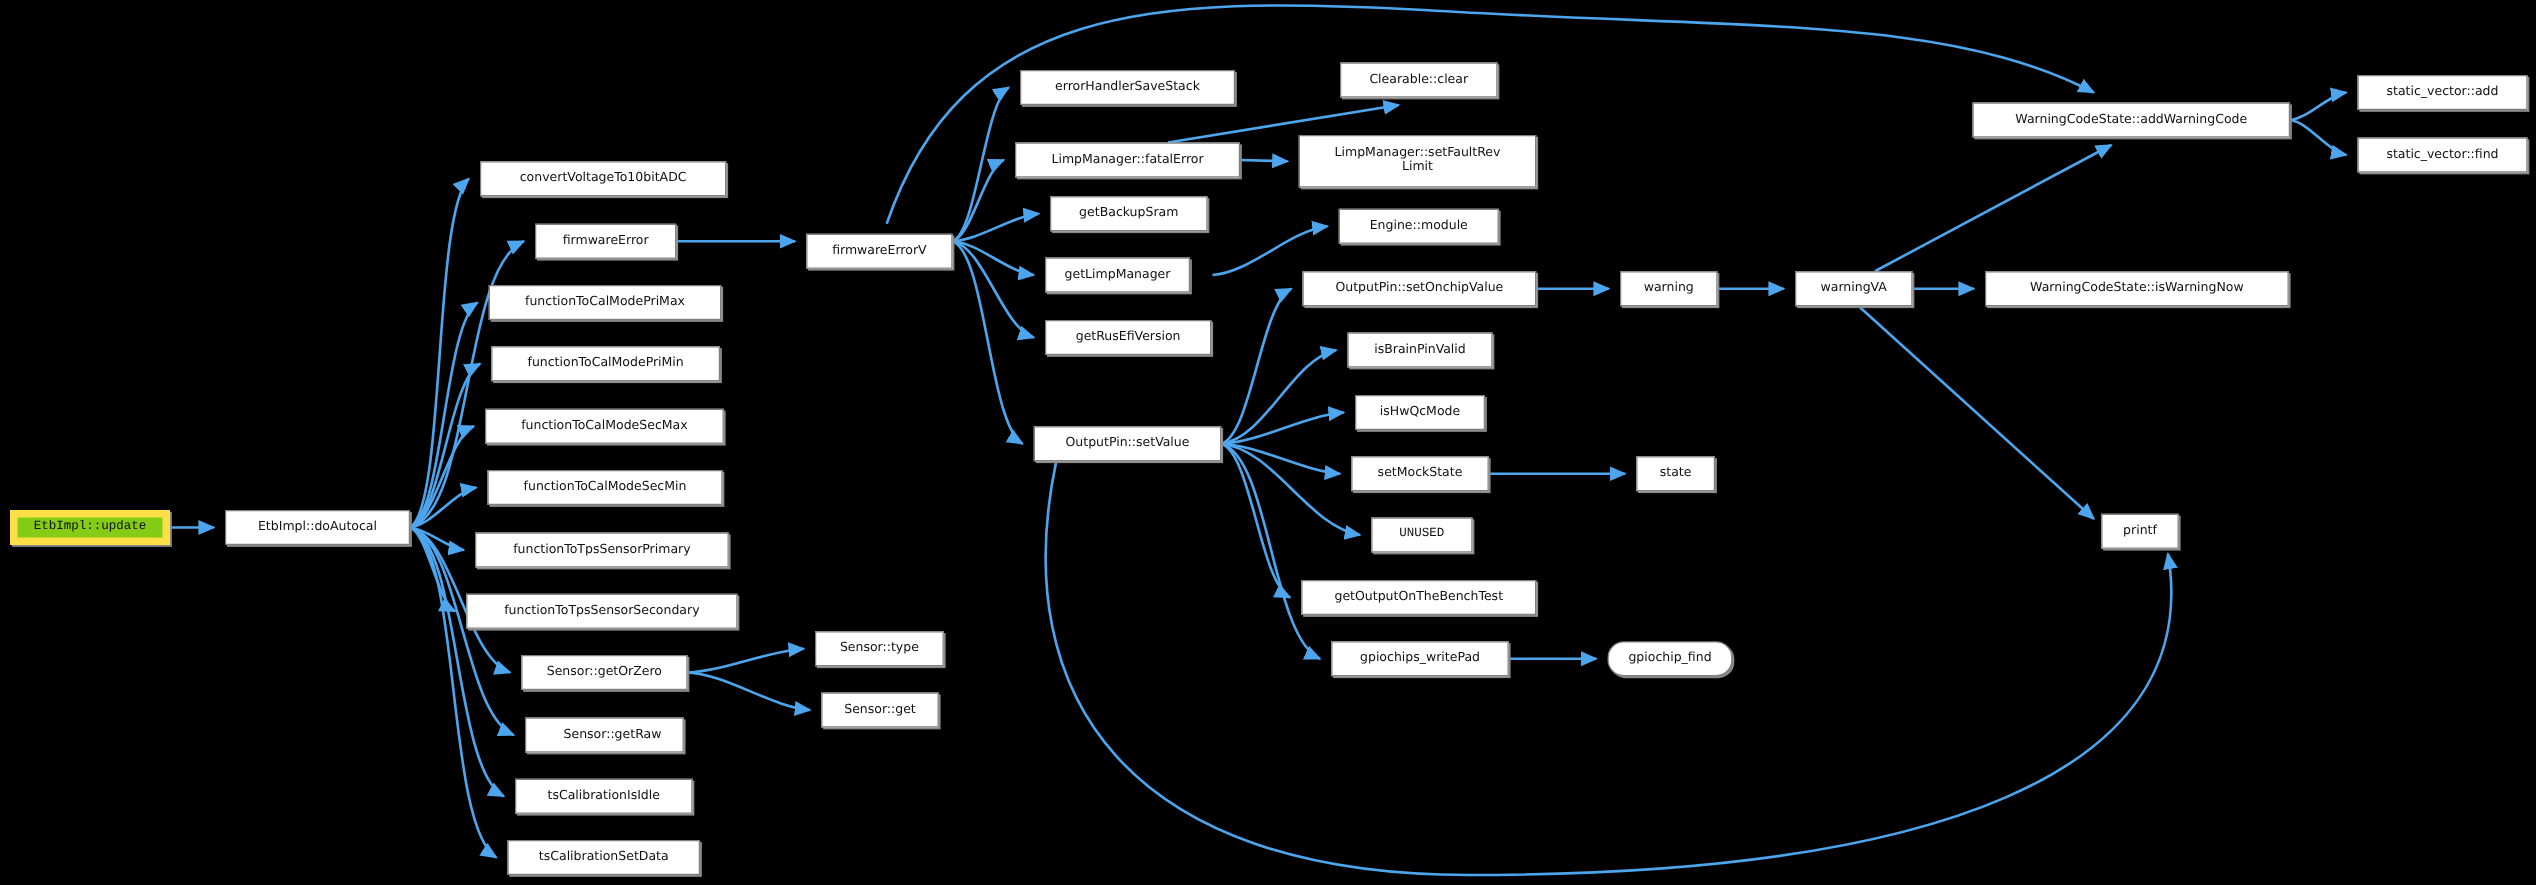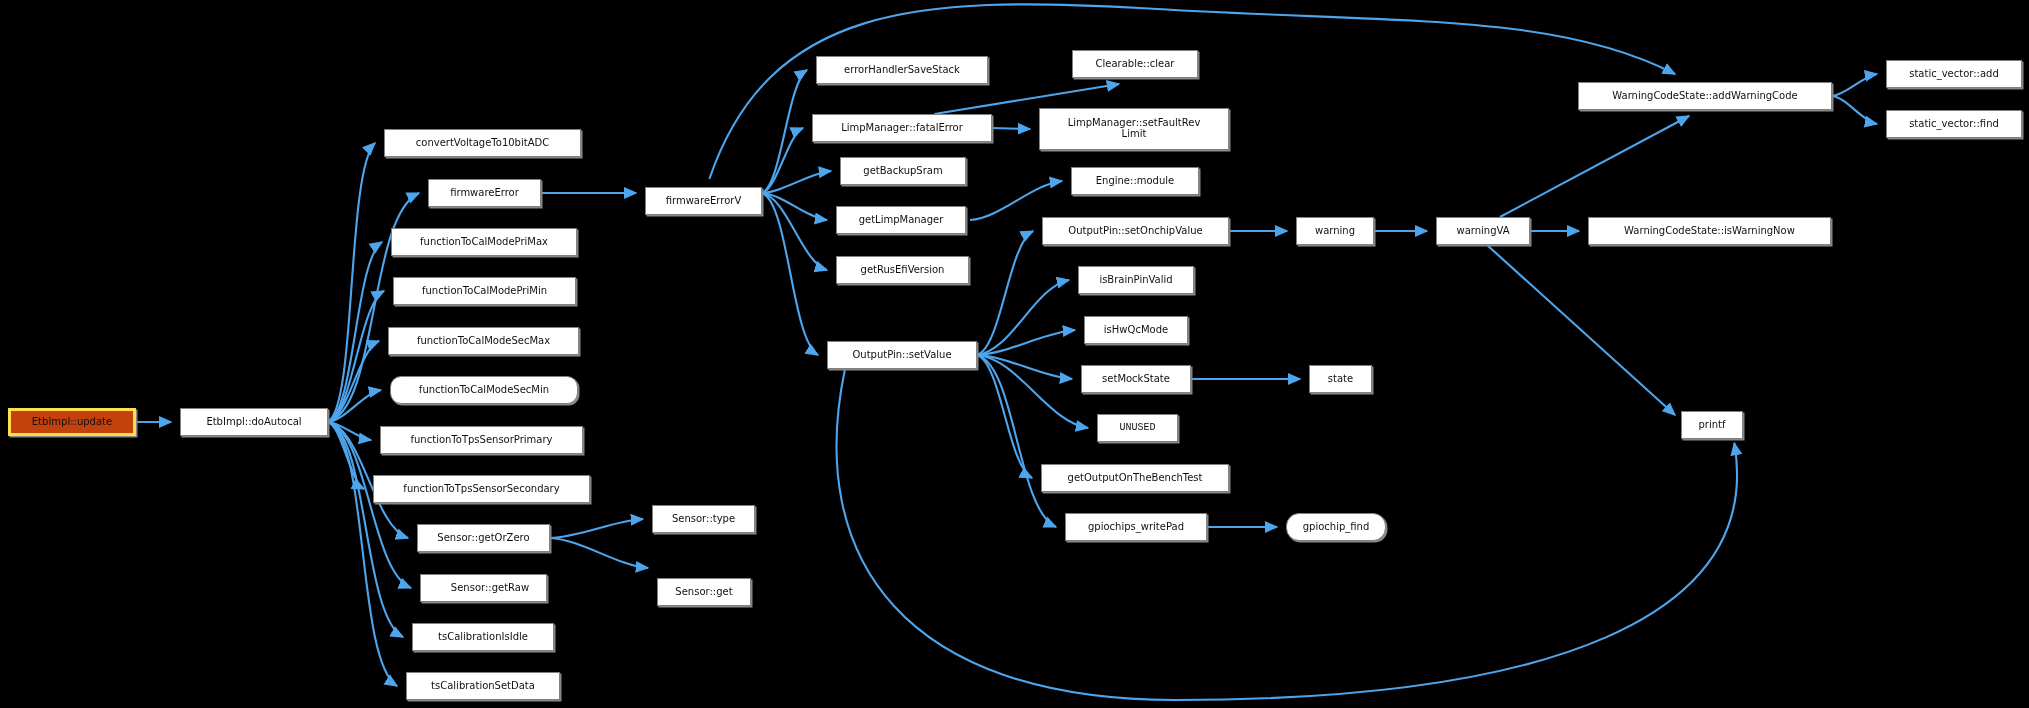--- a/index.html
+++ b/index.html
@@ -2,21 +2,21 @@
 <html><head>
 <meta charset="utf-8">
 <style>
   html,body{margin:0;padding:0;background:#000;}
   #stage{position:relative;width:2029px;height:708px;background:#000;overflow:hidden;
          font-family:"DejaVu Sans","Liberation Sans",sans-serif;}
   svg#edges{position:absolute;left:0;top:0;width:2029px;height:708px;}
   .node{position:absolute;box-sizing:border-box;background:#ffffff;border:1px solid #808080;
         box-shadow:1.5px 1.5px 0 0 #888;display:flex;align-items:center;justify-content:center;
         color:#101010;font-size:10px;line-height:1.08;text-align:center;white-space:pre-line;}
-  .node.root{background:#c2410c;border:3px solid #fde047;}
+  .node.root{background:#84cc16;border:6px solid #fde047;font-family:Liberation Mono, monospace;}
 </style>
 </head>
 <body>
 
 <div id="stage">
   <svg id="edges" viewBox="0 0 2029 708">
     <defs>
       <marker id="ah" viewBox="0 0 10 10" refX="9" refY="5" markerWidth="6.5" markerHeight="6.5" orient="auto-start-reverse" markerUnits="strokeWidth">
         <path d="M0,0.6 L10,5 L0,9.4 z" fill="#4da6ed"></path>
       </marker>
@@ -68,34 +68,34 @@
       </g>
   </svg>
   <div id="node-layer">
       <div class="node root" style="left: 8px; top: 408px; width: 128px; height: 28px;">EtbImpl::update</div>
       <div class="node" style="left: 180px; top: 408px; width: 148px; height: 28px;">EtbImpl::doAutocal</div>
       <div class="node" style="left: 384px; top: 129px; width: 197px; height: 28px;">convertVoltageTo10bitADC</div>
       <div class="node" style="left: 428px; top: 179px; width: 113px; height: 28px; text-align: right;">firmwareError</div>
       <div class="node" style="left: 391px; top: 228px; width: 186px; height: 28px;">functionToCalModePriMax</div>
       <div class="node" style="left: 393px; top: 277px; width: 183px; height: 28px;">functionToCalModePriMin</div>
       <div class="node" style="left: 388px; top: 327px; width: 191px; height: 28px;">functionToCalModeSecMax</div>
-      <div class="node" style="left: 390px; top: 376px; width: 188px; height: 28px; border-radius: 11px;">functionToCalModeSecMin</div>
+      <div class="node" style="left: 390px; top: 376px; width: 188px; height: 28px;">functionToCalModeSecMin</div>
       <div class="node" style="left: 380px; top: 426px; width: 203px; height: 28px;">functionToTpsSensorPrimary</div>
       <div class="node" style="left: 373px; top: 475px; width: 217px; height: 28px;">functionToTpsSensorSecondary</div>
       <div class="node" style="left: 417px; top: 524px; width: 133px; height: 28px;">Sensor::getOrZero</div>
       <div class="node" style="left: 420px; top: 574px; width: 127px; height: 28px; padding-left: 13px;">Sensor::getRaw</div>
       <div class="node" style="left: 412px; top: 623px; width: 142px; height: 28px;">tsCalibrationIsIdle</div>
       <div class="node" style="left: 406px; top: 672px; width: 154px; height: 28px;">tsCalibrationSetData</div>
       <div class="node" style="left: 652px; top: 505px; width: 103px; height: 28px;">Sensor::type</div>
-      <div class="node" style="left: 657px; top: 554px; width: 94px; height: 28px; margin-top: 24px;">Sensor::get</div>
+      <div class="node" style="left: 657px; top: 554px; width: 94px; height: 28px;">Sensor::get</div>
       <div class="node" style="left: 645px; top: 187px; width: 117px; height: 28px;">firmwareErrorV</div>
       <div class="node" style="left: 816px; top: 56px; width: 172px; height: 28px;">errorHandlerSaveStack</div>
       <div class="node" style="left: 812px; top: 114px; width: 180px; height: 28px;">LimpManager::fatalError</div>
       <div class="node" style="left: 840px; top: 157px; width: 126px; height: 28px;">getBackupSram</div>
-      <div class="node" style="left: 836px; top: 206px; width: 130px; height: 28px;">getLimpManager</div>
+      <div class="node" style="left: 836px; top: 206px; width: 116px; height: 28px;">getLimpManager</div>
       <div class="node" style="left: 836px; top: 256px; width: 133px; height: 28px;">getRusEfiVersion</div>
       <div class="node" style="left: 827px; top: 341px; width: 150px; height: 28px;">OutputPin::setValue</div>
       <div class="node" style="left: 1072px; top: 50px; width: 126px; height: 28px;">Clearable::clear</div>
       <div class="node" style="left: 1039px; top: 108px; width: 190px; height: 42px;">LimpManager::setFaultRev
 Limit</div>
       <div class="node" style="left: 1071px; top: 167px; width: 128px; height: 28px;">Engine::module</div>
       <div class="node" style="left: 1042px; top: 217px; width: 187px; height: 28px;">OutputPin::setOnchipValue</div>
       <div class="node" style="left: 1078px; top: 266px; width: 116px; height: 28px;">isBrainPinValid</div>
       <div class="node" style="left: 1084px; top: 316px; width: 104px; height: 28px;">isHwQcMode</div>
       <div class="node" style="left: 1081px; top: 365px; width: 110px; height: 28px;">setMockState</div>

